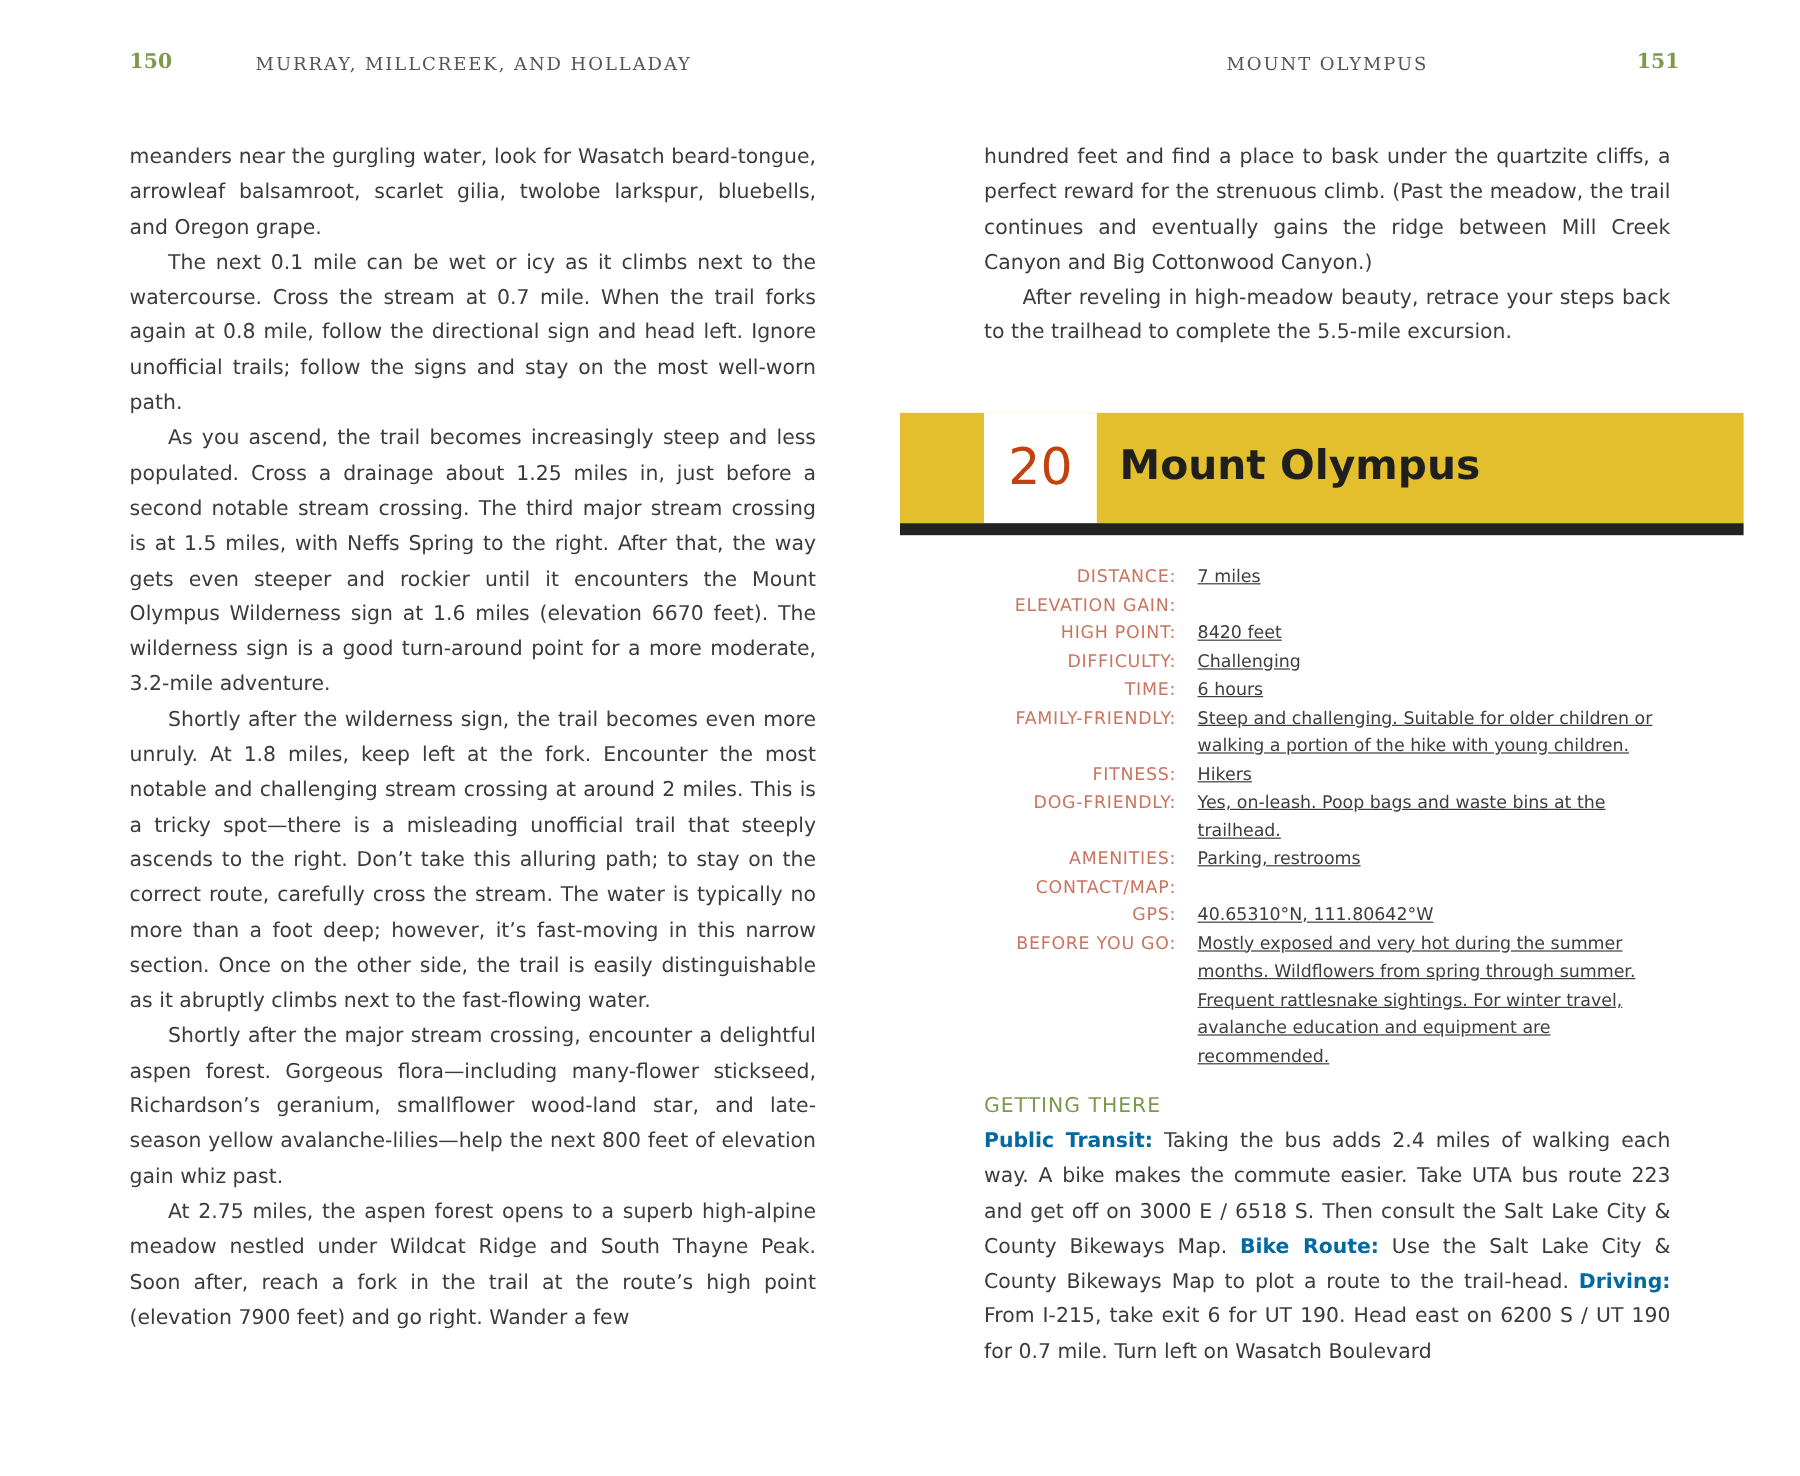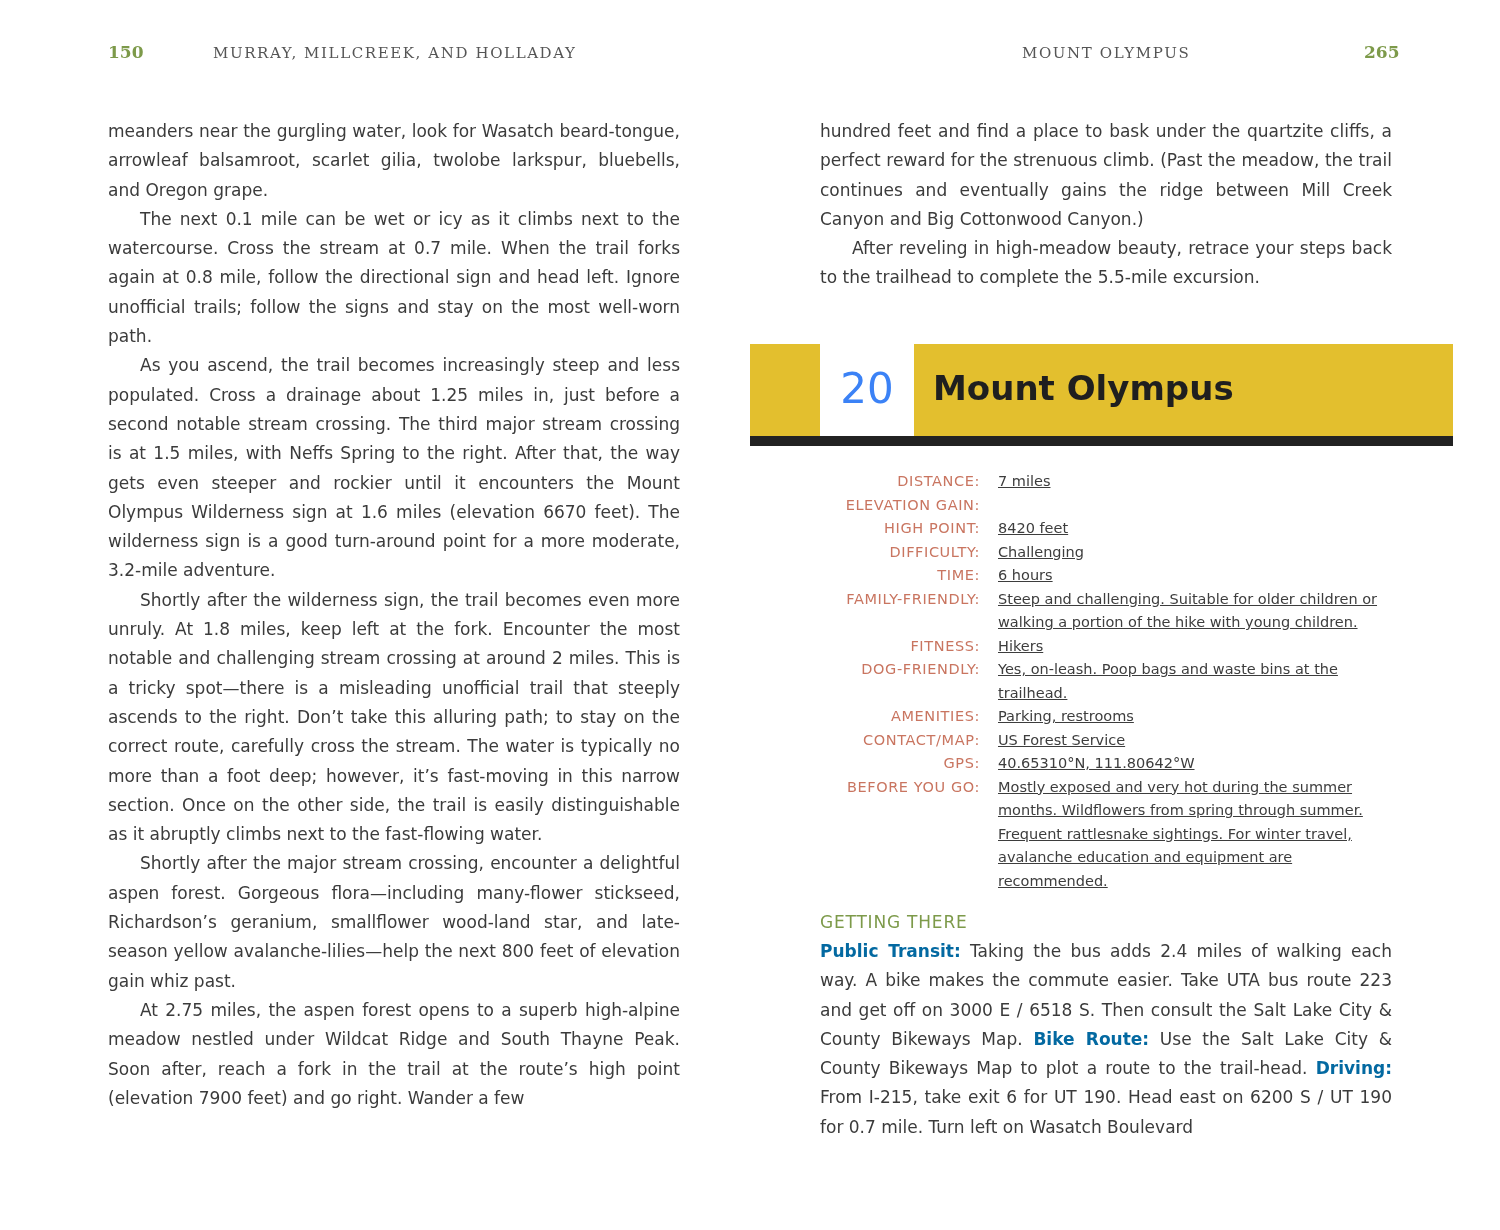--- a/index.html
+++ b/index.html
@@ -6,21 +6,21 @@
   body { width:1500px; height:1230px; position:relative; overflow:hidden; font-family:"DejaVu Sans", sans-serif; color:#3a3a3a; }
   .page-num { position:absolute; top:42px; font-family:"DejaVu Serif", serif; font-weight:bold; font-size:17px; color:#7d9a4a; }
   .running-head { position:absolute; top:44px; font-family:"DejaVu Serif", serif; font-weight:normal; font-size:15px; letter-spacing:1.6px; color:#555; }
   .col { position:absolute; font-size:17px; line-height:29.3px; color:#3b3b3b; text-align:justify; }
   .col p { margin:0; }
   .col p.indent { text-indent:32px; }
   .left-col { left:108px; top:117px; width:572px; }
   .right-top { left:820px; top:117px; width:572px; }
   .banner { position:absolute; left:750px; top:344px; width:703px; height:92px; background:#e3bf2e; }
   .banner-num-box { position:absolute; left:70px; top:0; width:94px; height:92px; background:#ffffff; }
-  .banner-num { position:absolute; left:0; right:0; top:20px; text-align:center; font-family:"DejaVu Sans", sans-serif; font-size:42px; color:#3b82f6; }
+  .banner-num { position:absolute; left:0; right:0; top:20px; text-align:center; font-family:"DejaVu Sans", sans-serif; font-size:42px; color:#c2410c; }
   .banner-title { position:absolute; left:183px; top:24px; font-family:"DejaVu Sans", sans-serif; font-weight:bold; font-size:34px; color:#1f1f1f; }
   .banner-rule { position:absolute; left:750px; top:436px; width:703px; height:10px; background:#222; }
   .stats { position:absolute; left:810px; top:470px; width:600px; }
   .stat-row { display:flex; font-size:14.5px; line-height:23.5px; }
   .stat-label { width:170px; text-align:right; padding-right:18px; color:#c97560; letter-spacing:0.6px; flex-shrink:0; }
   .stat-value { color:#3d3d3d; width:400px;text-decoration:underline; }
   .getting-head { position:absolute; left:820px; top:912px; font-size:17px; letter-spacing:0.8px; color:#7d9a4a; }
   .right-bottom { left:820px; top:937px; width:572px; }
   .right-bottom b { color:#0369a1; }
 </style>
@@ -33,21 +33,21 @@
 <div class="col left-col">
   <p>meanders near the gurgling water, look for Wasatch beard-tongue, arrowleaf balsamroot, scarlet gilia, twolobe larkspur, bluebells, and Oregon grape.</p>
   <p class="indent">The next 0.1 mile can be wet or icy as it climbs next to the watercourse. Cross the stream at 0.7 mile. When the trail forks again at 0.8 mile, follow the directional sign and head left. Ignore unofficial trails; follow the signs and stay on the most well-worn path.</p>
   <p class="indent">As you ascend, the trail becomes increasingly steep and less populated. Cross a drainage about 1.25 miles in, just before a second notable stream crossing. The third major stream crossing is at 1.5 miles, with Neffs Spring to the right. After that, the way gets even steeper and rockier until it encounters the Mount Olympus Wilderness sign at 1.6 miles (elevation 6670 feet). The wilderness sign is a good turn-around point for a more moderate, 3.2-mile adventure.</p>
   <p class="indent">Shortly after the wilderness sign, the trail becomes even more unruly. At 1.8 miles, keep left at the fork. Encounter the most notable and challenging stream crossing at around 2 miles. This is a tricky spot—there is a misleading unofficial trail that steeply ascends to the right. Don’t take this alluring path; to stay on the correct route, carefully cross the stream. The water is typically no more than a foot deep; however, it’s fast-moving in this narrow section. Once on the other side, the trail is easily distinguishable as it abruptly climbs next to the fast-flowing water.</p>
   <p class="indent">Shortly after the major stream crossing, encounter a delightful aspen forest. Gorgeous flora—including many-flower stickseed, Richardson’s geranium, smallflower wood-land star, and late-season yellow avalanche-lilies—help the next 800 feet of elevation gain whiz past.</p>
   <p class="indent">At 2.75 miles, the aspen forest opens to a superb high-alpine meadow nestled under Wildcat Ridge and South Thayne Peak. Soon after, reach a fork in the trail at the route’s high point (elevation 7900 feet) and go right. Wander a few</p>
 </div>
 
 <div class="running-head" style="left:1022px;">MOUNT OLYMPUS</div>
-<div class="page-num" style="left:1364px;">265</div>
+<div class="page-num" style="left:1364px;">151</div>
 
 <div class="col right-top">
   <p>hundred feet and find a place to bask under the quartzite cliffs, a perfect reward for the strenuous climb. (Past the meadow, the trail continues and eventually gains the ridge between Mill Creek Canyon and Big Cottonwood Canyon.)</p>
   <p class="indent">After reveling in high-meadow beauty, retrace your steps back to the trailhead to complete the 5.5-mile excursion.</p>
 </div>
 
 <div class="banner">
   <div class="banner-num-box">
     <div class="banner-num">20</div>
   </div>
@@ -86,21 +86,20 @@
   <div class="stat-row">
     <div class="stat-label">DOG-FRIENDLY:</div>
     <div class="stat-value">Yes, on-leash. Poop bags and waste bins at the trailhead.</div>
   </div>
   <div class="stat-row">
     <div class="stat-label">AMENITIES:</div>
     <div class="stat-value">Parking, restrooms</div>
   </div>
   <div class="stat-row">
     <div class="stat-label">CONTACT/MAP:</div>
-    <div class="stat-value">US Forest Service</div>
   </div>
   <div class="stat-row">
     <div class="stat-label">GPS:</div>
     <div class="stat-value">40.65310°N, 111.80642°W</div>
   </div>
   <div class="stat-row">
     <div class="stat-label">BEFORE YOU GO:</div>
     <div class="stat-value">Mostly exposed and very hot during the summer months. Wildflowers from spring through summer. Frequent rattlesnake sightings. For winter travel, avalanche education and equipment are recommended.</div>
   </div>
 </div>

